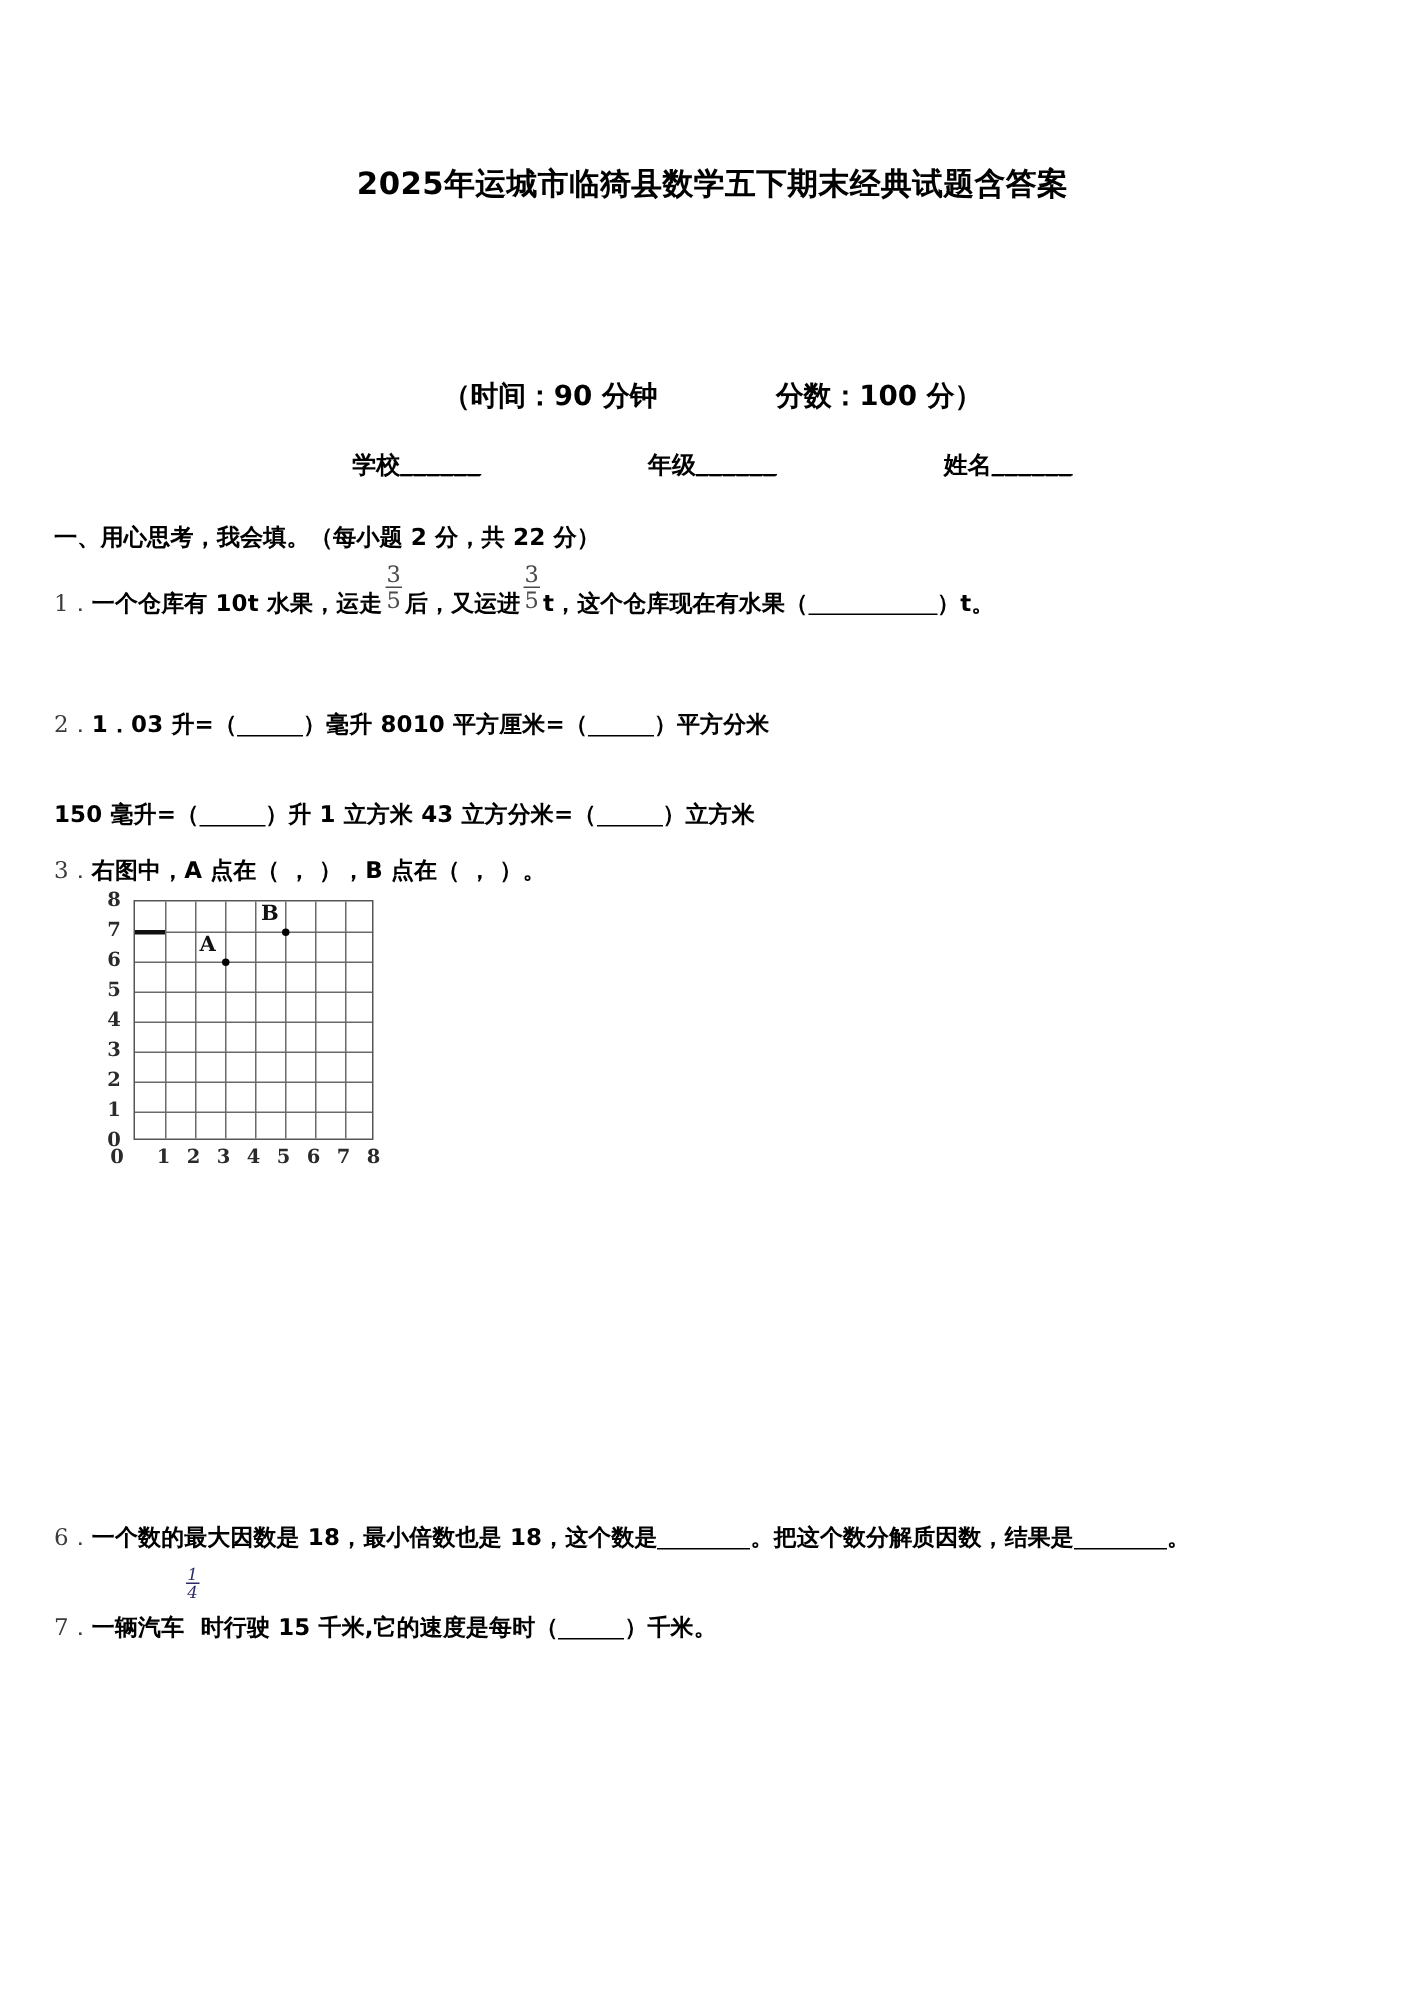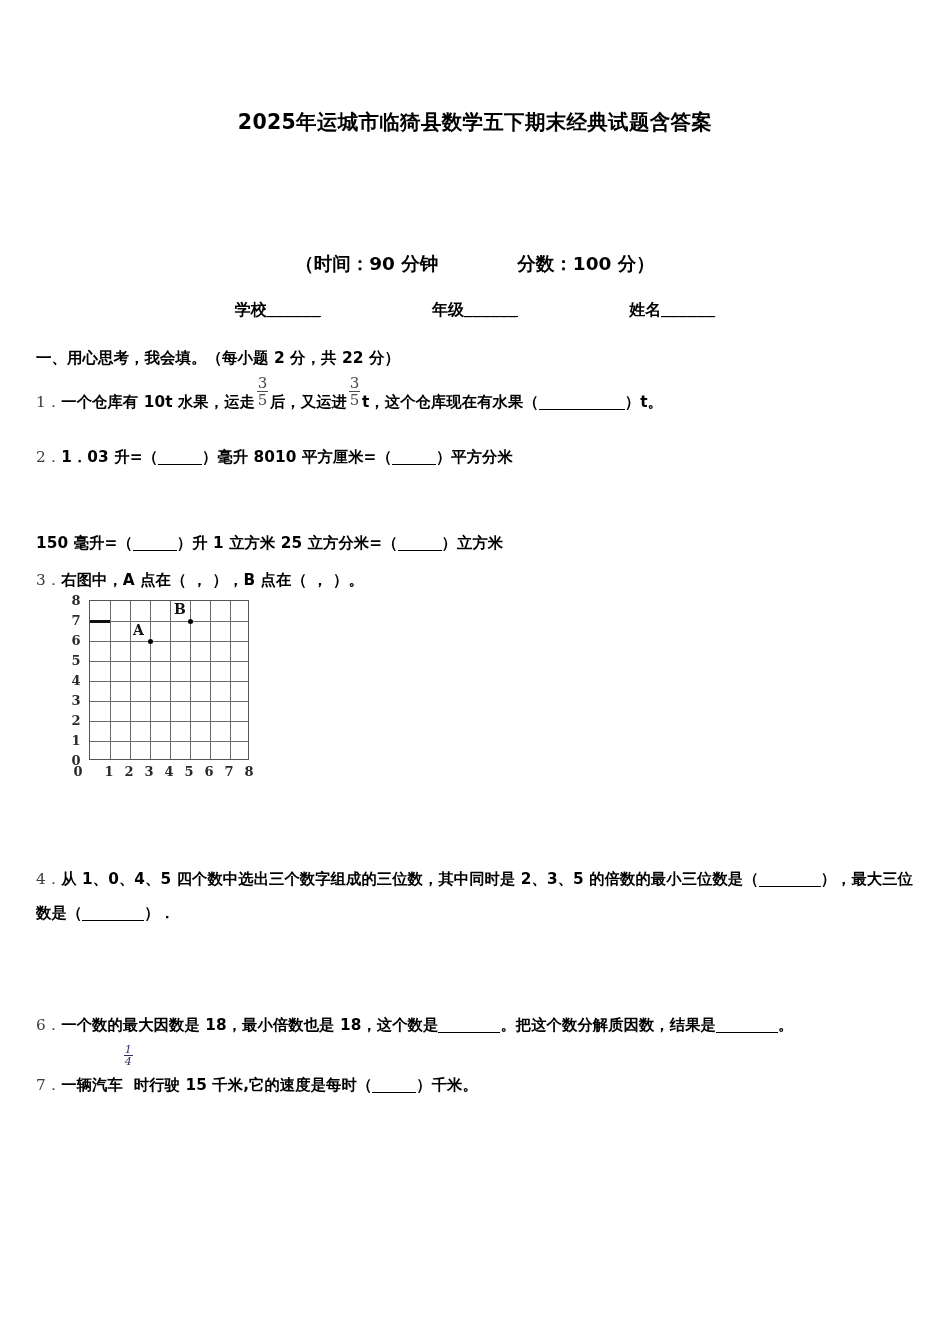--- a/index.html
+++ b/index.html
@@ -244,27 +244,27 @@
     <span class="gap2"></span>
     <span class="field"><span>姓名</span><span class="ul">______</span></span>
   </div>
 
   <div class="section-head">一、用心思考，我会填。（每小题 2 分，共 22 分）</div>
 
   <div class="q" style="top:385px;">
     <span class="qnum">1．</span><span>一个仓库有 10t 水果，运走</span><span class="frac"><span class="num">3</span><span class="bar"></span><span class="den">5</span></span><span>后，又运进</span><span class="frac"><span class="num">3</span><span class="bar"></span><span class="den">5</span></span><span>t，这个仓库现在有水果（</span><span class="blank b-lg"></span><span>）t。</span>
   </div>
 
-  <div class="q" style="top:440px;">
+  <div class="q" style="top:466px;">
     <span class="qnum">2．</span><span>1．03 升=（</span><span class="blank b-sm"></span><span>）毫升 8010 平方厘米=（</span><span class="blank b-sm"></span><span>）平方分米</span>
   </div>
 
 
   <div class="q" style="top:526px;">
-    <span>150 毫升=（</span><span class="blank b-sm"></span><span>）升 1 立方米 25 立方分米=（</span><span class="blank b-sm"></span><span>）立方米</span>
+    <span>150 毫升=（</span><span class="blank b-sm"></span><span>）升 1 立方米 43 立方分米=（</span><span class="blank b-sm"></span><span>）立方米</span>
   </div>
 
   <div class="q" style="top:563px;">
     <span class="qnum">3．</span><span>右图中，A 点在（ ， ），B 点在（ ， ）。</span>
   </div>
 
   <div class="figure">
 
     <div class="ylab" style="top:1px;">8</div>
     <div class="ylab" style="top:21px;">7</div>
@@ -308,23 +308,20 @@
 
       <div class="pt" style="left:57.5px; top:37.5px;"></div>
       <div class="ptlabel" style="left:43px; top:21px;">A</div>
 
       <div class="pt" style="left:97.5px; top:17.5px;"></div>
       <div class="ptlabel" style="left:84px; top:0px;">B</div>
     </div>
   </div>
 
 
-  <div class="q wrap" style="top:862px;">
-    <span class="qnum">4．</span><span>从 1、0、4、5 四个数中选出三个数字组成的三位数，其中同时是 2、3、5 的倍数的最小三位数是（</span><span class="blank b-md"></span><span>），最大三位数是（</span><span class="blank b-md"></span><span>）．</span>
-  </div>
 
 
   <div class="q" style="top:1008px;">
     <span class="qnum">6．</span><span>一个数的最大因数是 18，最小倍数也是 18，这个数是</span><span class="blank b-md"></span><span>。把这个数分解质因数，结果是</span><span class="blank b-md"></span><span>。</span>
   </div>
 
   <div class="q" style="top:1068px;">
     <span class="qnum">7．</span><span>一辆汽车</span><span class="frac-sm"><span class="num">1</span><span class="bar"></span><span class="den">4</span></span><span>时行驶 15 千米,它的速度是每时（</span><span class="blank b-sm"></span><span>）千米。</span>
   </div>
 

